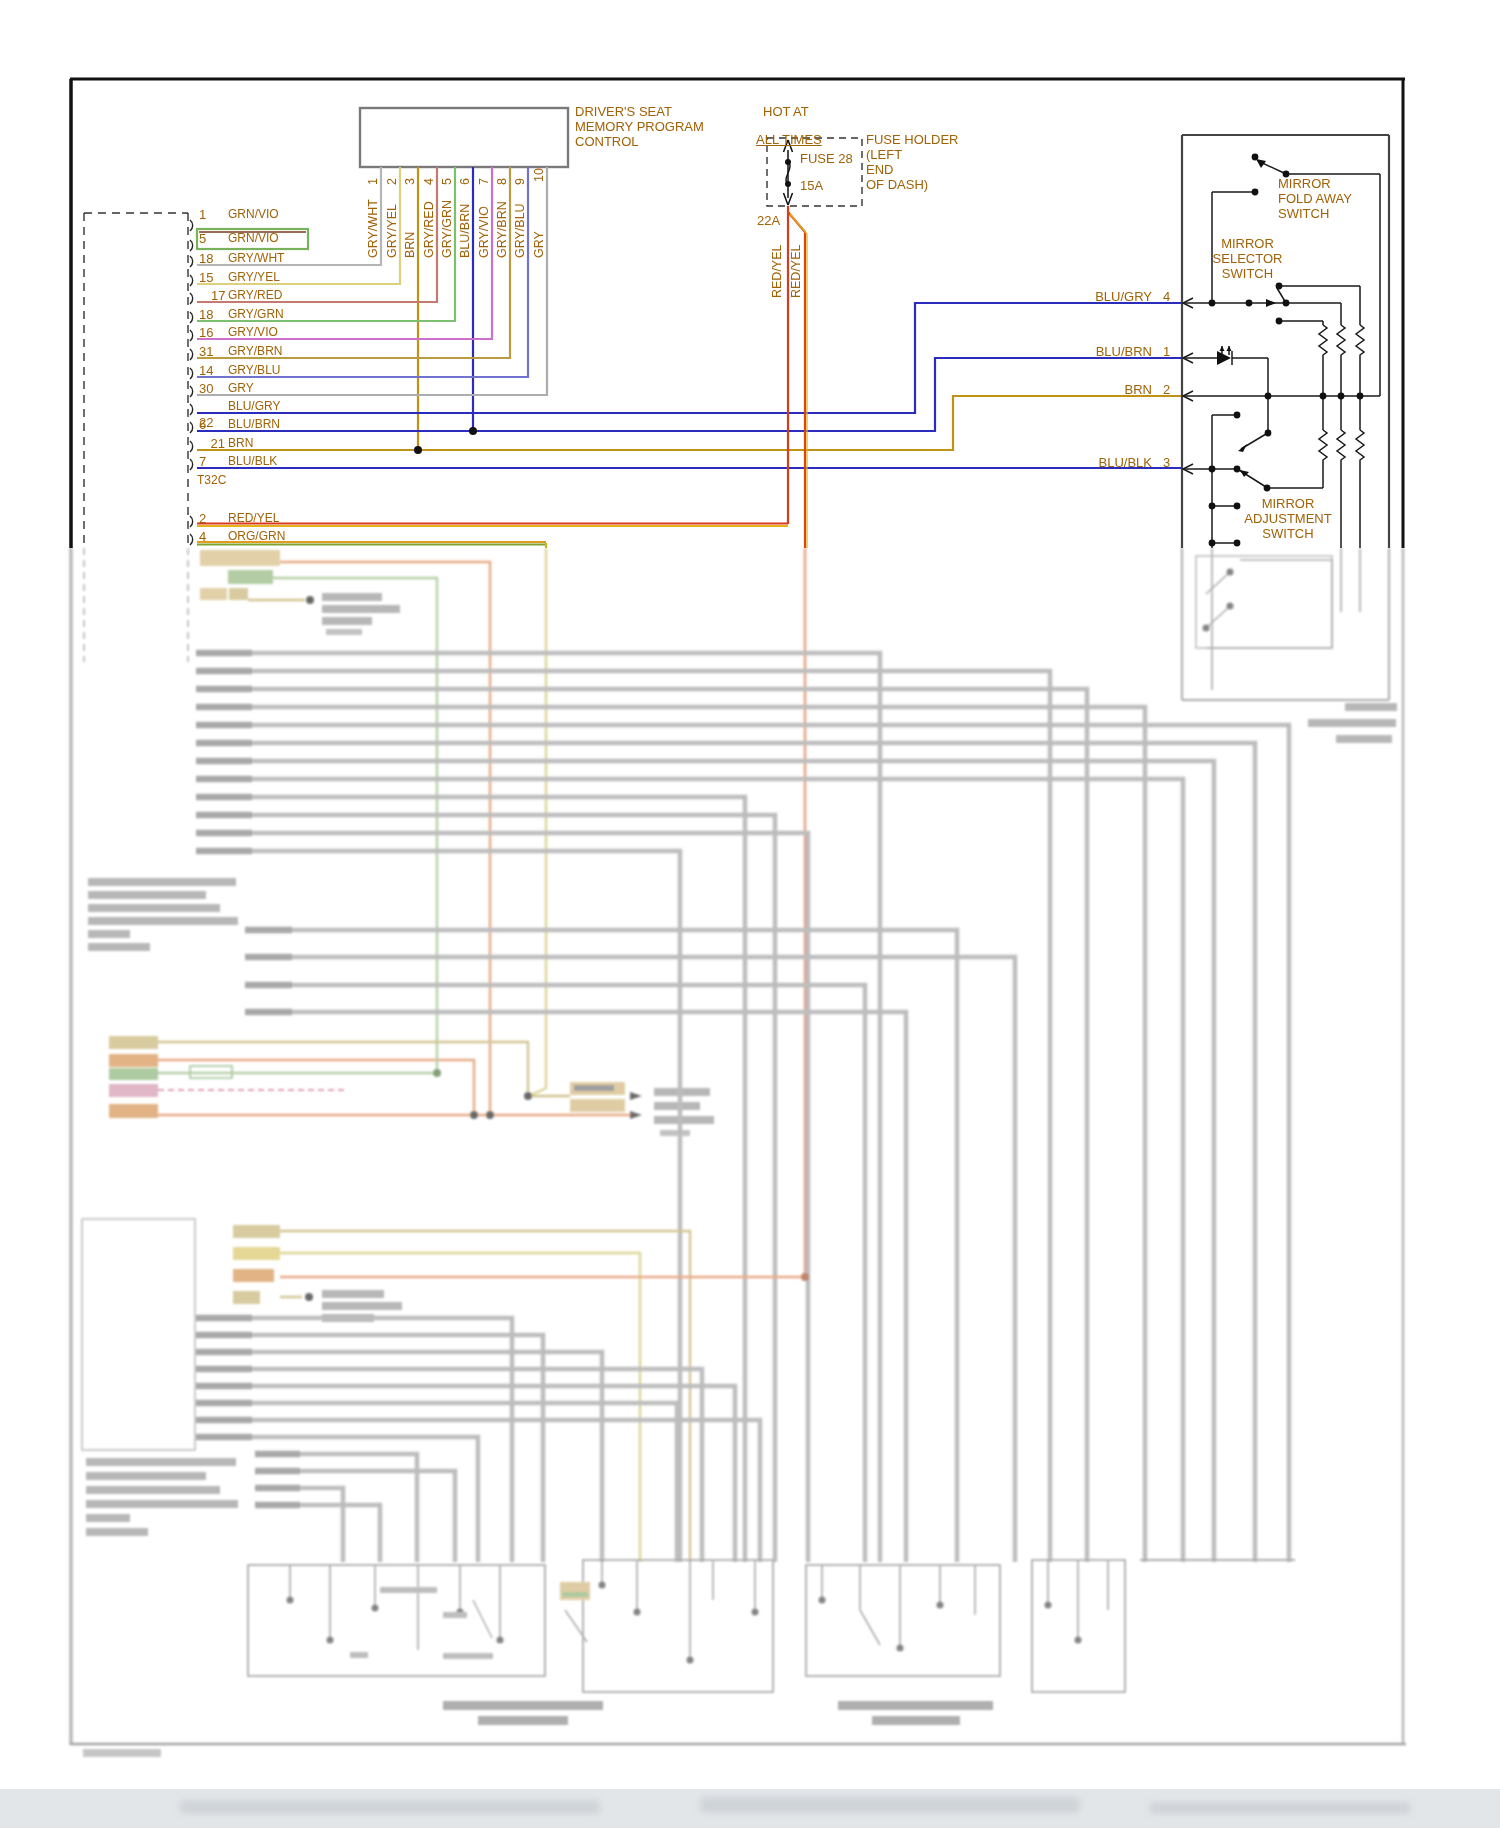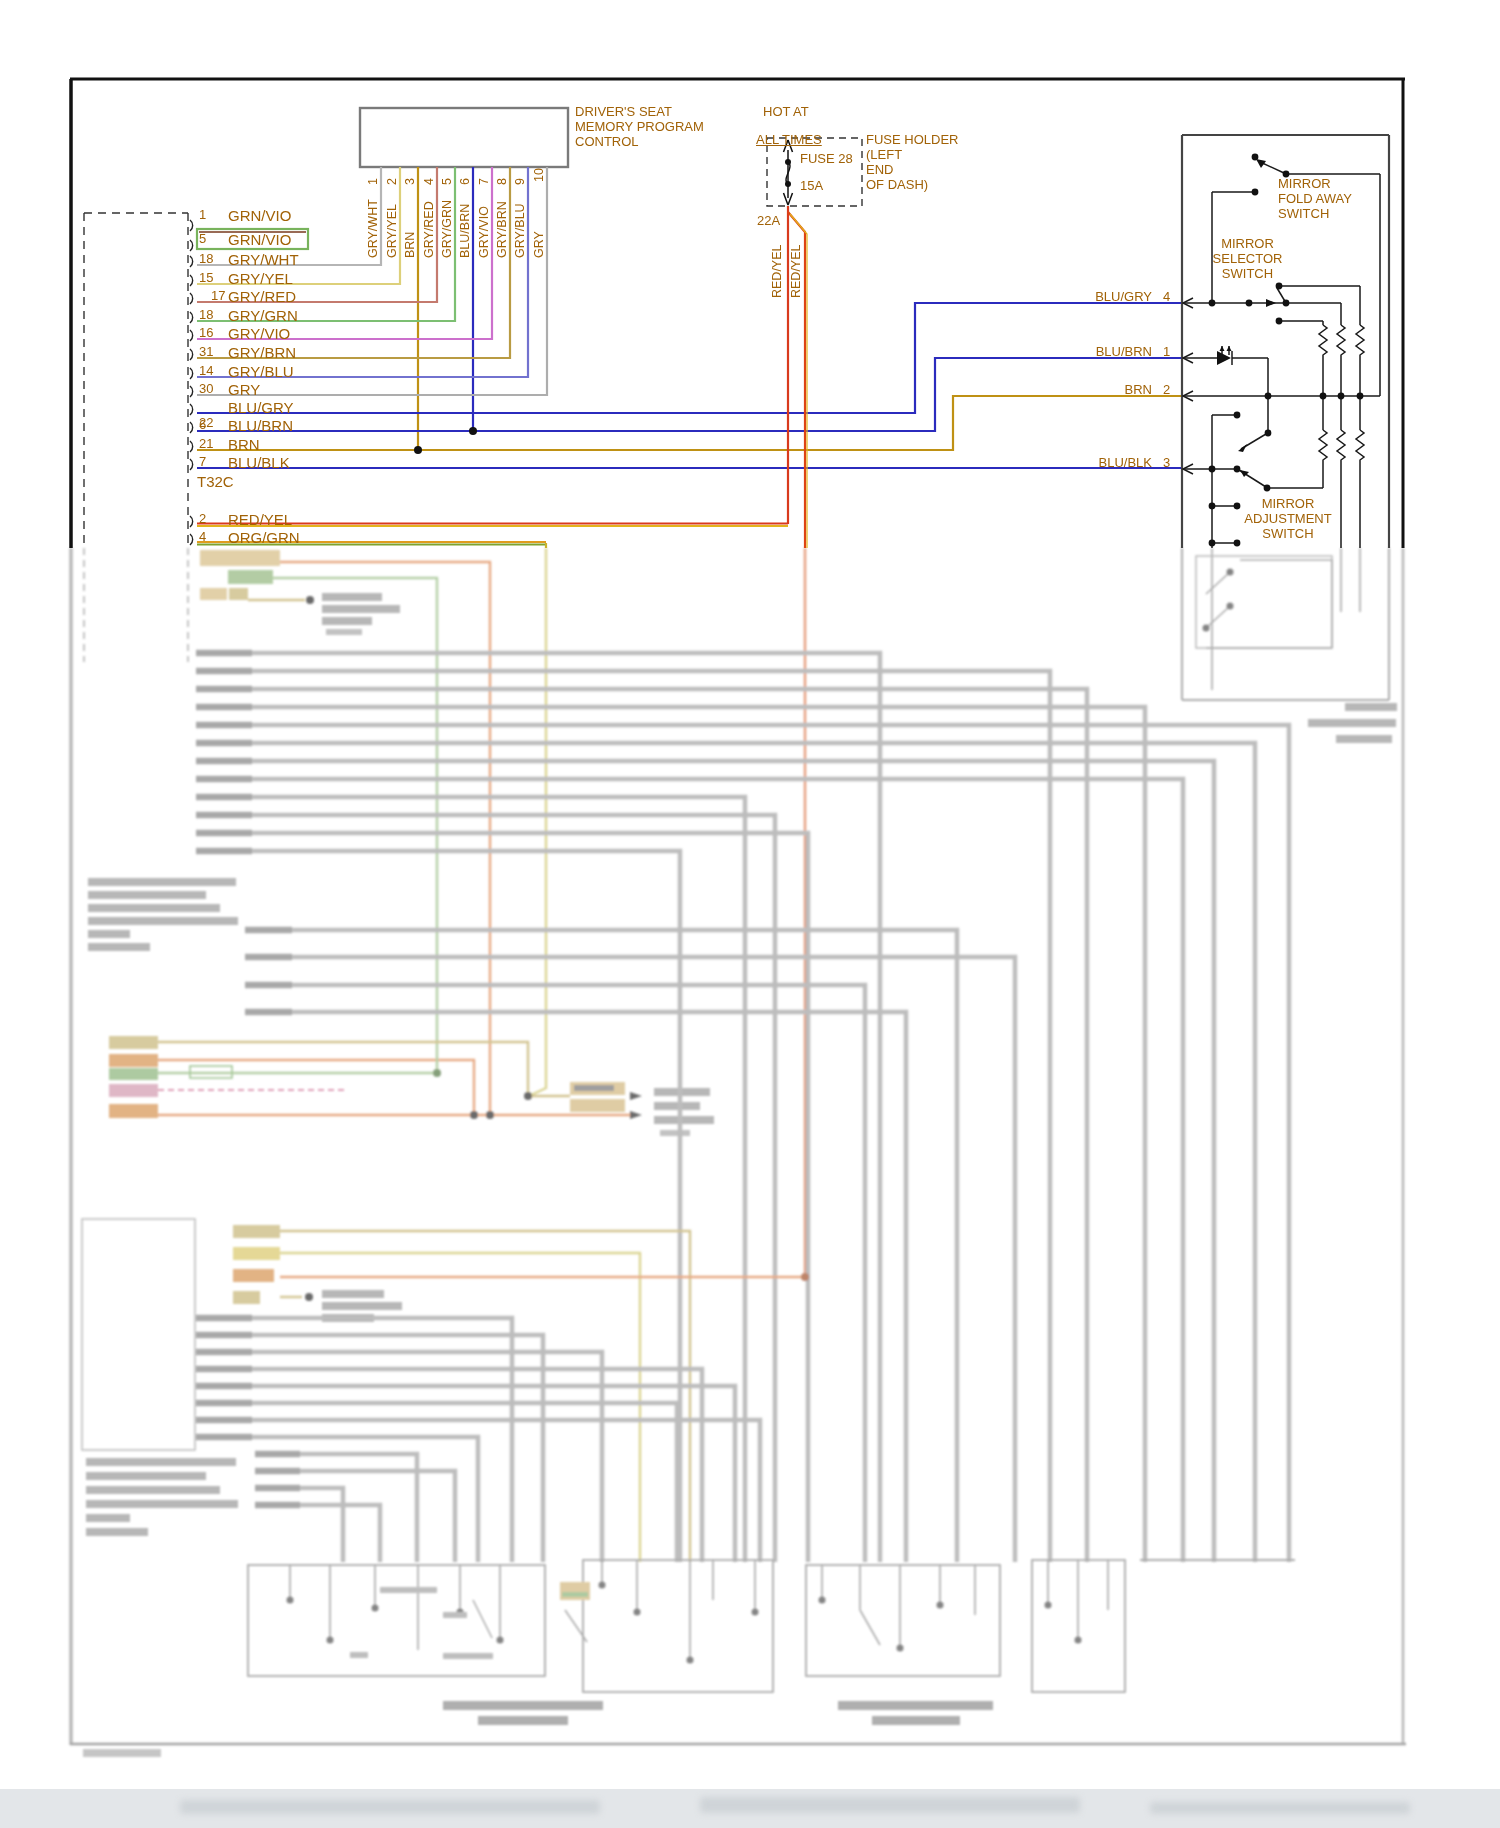--- a/index.html
+++ b/index.html
@@ -6,21 +6,21 @@
   #stage{position:relative;width:1500px;height:1828px;background:#ffffff;overflow:hidden;
          font-family:"Liberation Sans","DejaVu Sans",sans-serif;color:#a16207;}
   svg{position:absolute;left:0;top:0;}
   .lbl{position:absolute;font-size:13px;line-height:15px;white-space:nowrap;}
   .lbl3 div{white-space:nowrap;}
   .vtext{position:absolute;writing-mode:vertical-rl;transform:rotate(180deg);
          font-size:12.5px;line-height:15px;white-space:nowrap;width:16px;overflow:visible;}
   .vnum{height:17px;}
   .vcol{height:72px;}
   .pin-num{position:absolute;width:26px;font-size:13px;}
-  .pin-col{position:absolute;font-size:15px;}
+  .pin-col{position:absolute;font-size:12px;}
   .entry-col{position:absolute;width:120px;text-align:right;font-size:13px;}
   .entry-num{position:absolute;width:22px;font-size:13px;}
   .ctr{text-align:center;}
   #bottom-band{position:absolute;left:0;top:1789px;width:1500px;height:39px;background:#e3e6e9;}
   .smudge{position:absolute;background:#cfd4d8;filter:blur(3px);border-radius:4px;}
 </style>
 </head>
 <body>
 
 <div id="stage">
@@ -393,21 +393,21 @@
 <span class="pin-num" style="left:199px;top:344px;">31</span>
 <span class="pin-col" style="left:228px;top:344px;">GRY/BRN</span>
 <span class="pin-num" style="left:199px;top:363px;">14</span>
 <span class="pin-col" style="left:228px;top:363px;">GRY/BLU</span>
 <span class="pin-num" style="left:199px;top:381px;">30</span>
 <span class="pin-col" style="left:228px;top:381px;">GRY</span>
 <span class="pin-num" style="left:199px;top:399px;margin-top:16px;">22</span>
 <span class="pin-col" style="left:228px;top:399px;">BLU/GRY</span>
 <span class="pin-num" style="left:199px;top:417px;">6</span>
 <span class="pin-col" style="left:228px;top:417px;">BLU/BRN</span>
-<span class="pin-num" style="left:199px;top:436px;">21</span>
+<span class="pin-num" style="left:199px;top:436px;text-align:right;">21</span>
 <span class="pin-col" style="left:228px;top:436px;">BRN</span>
 <span class="pin-num" style="left:199px;top:454px;">7</span>
 <span class="pin-col" style="left:228px;top:454px;">BLU/BLK</span>
 <span class="pin-col" style="left:197px;top:473px;">T32C</span>
 <span class="pin-num" style="left:199px;top:511px;">2</span>
 <span class="pin-col" style="left:228px;top:511px;">RED/YEL</span>
 <span class="pin-num" style="left:199px;top:529px;">4</span>
 <span class="pin-col" style="left:228px;top:529px;">ORG/GRN</span>
 
 <span class="lbl" style="left:763px;top:104px;">HOT AT</span>

